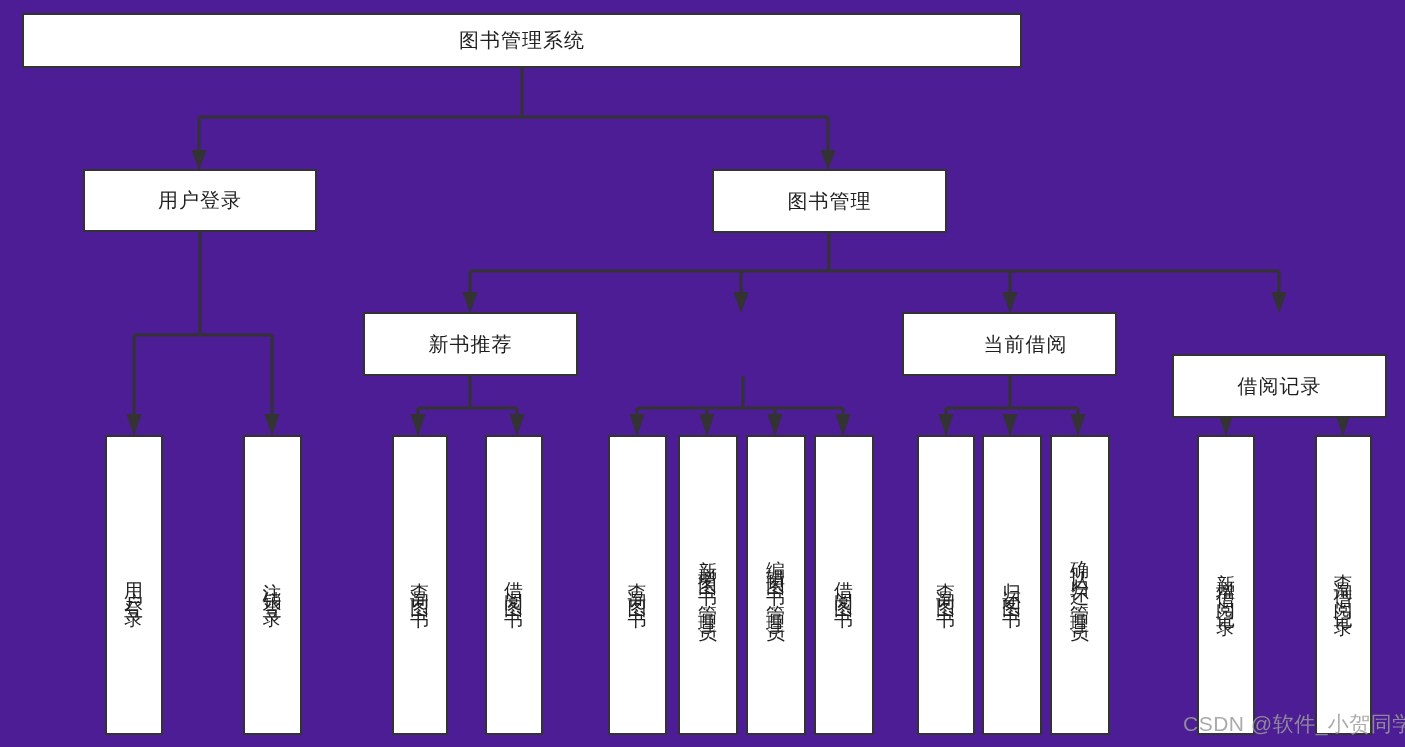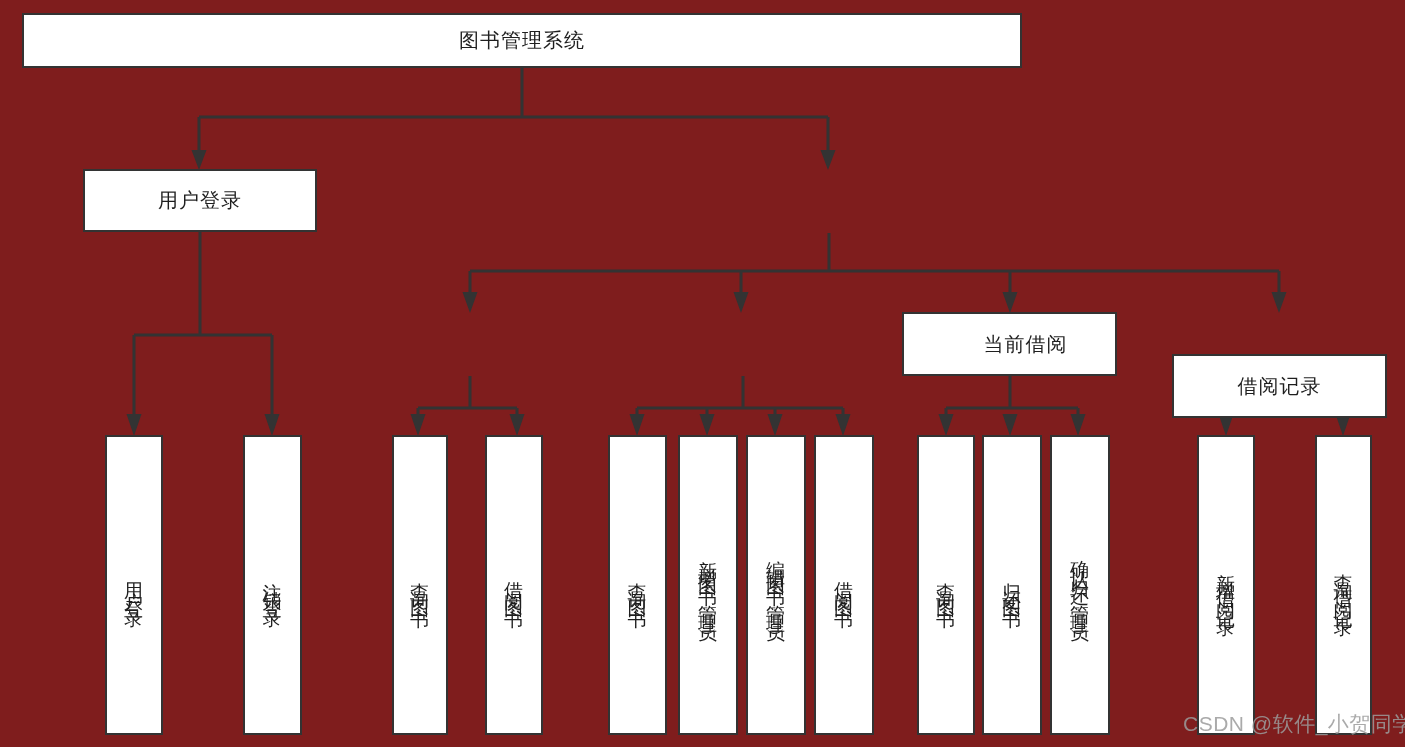--- a/index.html
+++ b/index.html
@@ -1,20 +1,20 @@
 <!DOCTYPE html>
 <html><head>
 <meta charset="utf-8">
 <style>
   html, body { margin: 0; padding: 0; background: #ffffff; }
   #canvas {
     position: relative;
     width: 1405px;
     height: 747px;
-    background: #7f1d1d;
+    background: #4c1d95;
     font-family: "Liberation Sans", "DejaVu Sans", sans-serif;
     overflow: hidden;
   }
   #wires {
     position: absolute;
     left: 0; top: 0;
     width: 1405px; height: 747px;
     pointer-events: none;
   }
   .box {
@@ -81,21 +81,23 @@
              M629.5 414 L644.5 414 L637 436 Z  M699.5 414 L714.5 414 L707 436 Z
              M767.5 414 L782.5 414 L775 436 Z  M835.5 414 L850.5 414 L843 436 Z
              M938.5 414 L953.5 414 L946 436 Z  M1002.5 414 L1017.5 414 L1010 436 Z
              M1070.5 414 L1085.5 414 L1078 436 Z
              M1218.5 414 L1233.5 414 L1226 436 Z M1335.5 414 L1350.5 414 L1343 436 Z" fill="#333333" stroke="none"></path>
   </svg>
 
   <div class="box" style="left:22px; top:13px; width:1000px; height:55px;">图书管理系统</div>
 
   <div class="box" style="left:83px; top:169px; width:234px; height:63px;">用户登录</div>
+  <div class="box" style="left:712px; top:169px; width:235px; height:64px;">图书管理</div>
 
+  <div class="box" style="left:363px; top:312px; width:215px; height:64px;">新书推荐</div>
   <div class="box" style="left:902px; top:312px; width:215px; height:64px;padding-left:32px;">当前借阅</div>
   <div class="box" style="left:1172px; top:312px; width:215px; height:64px;margin-top:42px;">借阅记录</div>
 
   <div class="vbox" style="left:105px; width:58px;">用户登录</div>
   <div class="vbox" style="left:243px; width:59px;">注销登录</div>
 
   <div class="vbox" style="left:392px; width:56px;">查询图书</div>
   <div class="vbox" style="left:485px; width:58px;">借阅图书</div>
 
   <div class="vbox" style="left:608px; width:59px;">查询图书</div>

